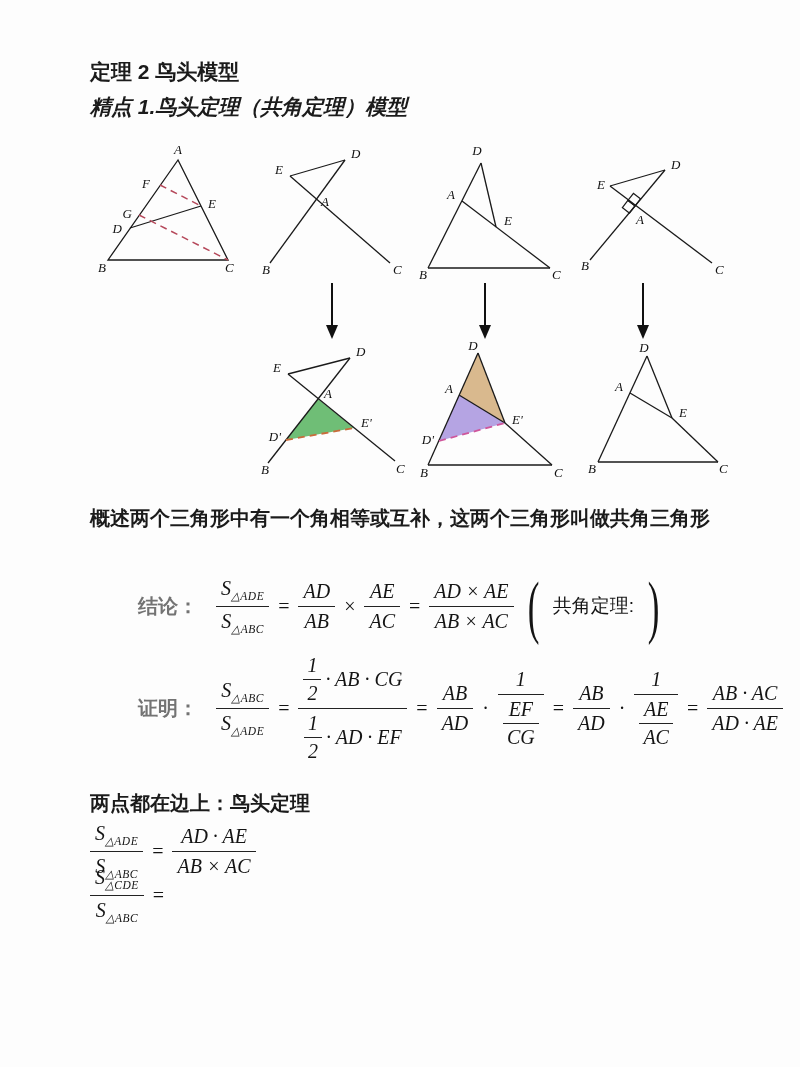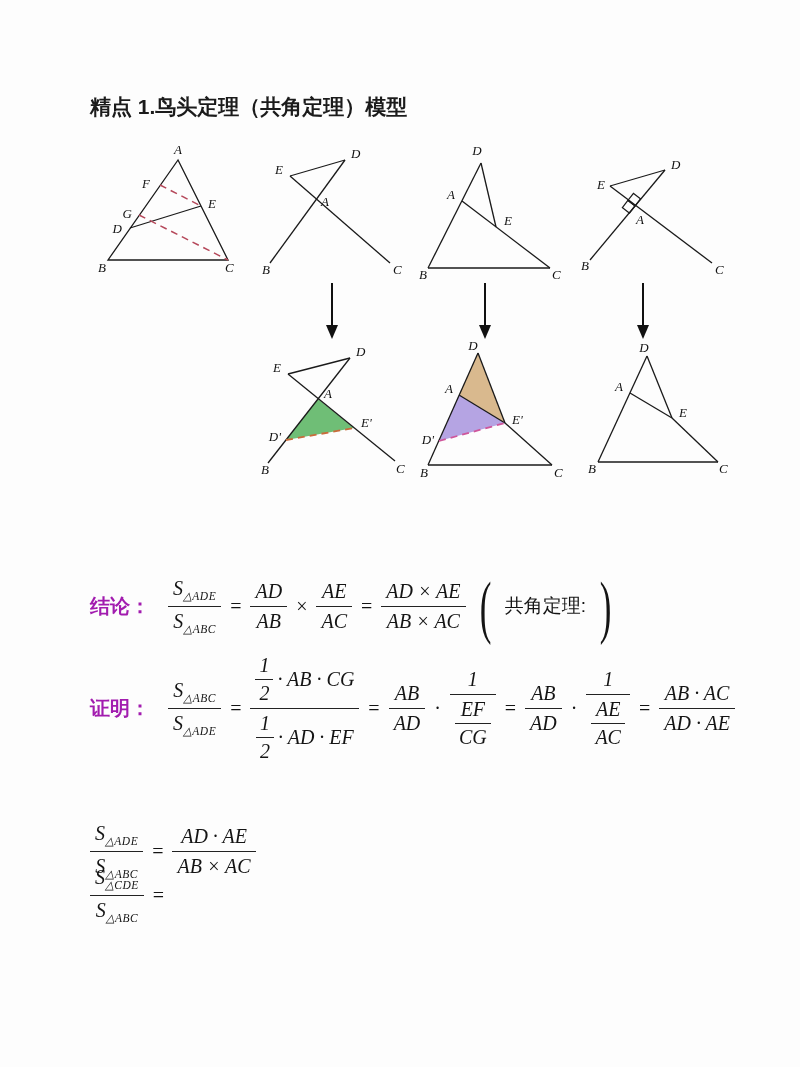--- a/index.html
+++ b/index.html
@@ -1,48 +1,49 @@
 <!DOCTYPE html>
 <html><head>
 <meta charset="utf-8">
 <style>
   html,body{margin:0;padding:0;background:#e9e9e9;}
   .page{position:relative;width:800px;height:1067px;background:#fdfdfd;overflow:hidden;
         font-family:"Liberation Sans",sans-serif;color:#1b1b1b;}
 
   .title{position:absolute;left:90px;top:58px;font-size:21px;font-weight:700;}
-  .subtitle{position:absolute;left:90px;top:93px;font-size:21px;font-weight:700;}
+  .subtitle{position:absolute;left:90px;top:93px;font-size:21px;font-weight:700;font-style:italic;}
 
   .diag{position:absolute;width:160px;height:145px;}
   .diag text{font-family:"Liberation Serif",serif;font-style:italic;font-size:13px;fill:#111;}
 
   .arrow{position:absolute;top:283px;width:16px;height:56px;}
 
   .overview{position:absolute;left:90px;top:500px;width:660px;font-size:20px;font-weight:700;line-height:36px;}
 
   .formula-row{position:absolute;left:90px;display:flex;align-items:center;gap:8px;
                font-family:"Liberation Serif",serif;font-style:italic;font-size:20px;color:#141414;}
   .flabel{font-family:"Liberation Sans",sans-serif;font-style:normal;font-weight:700;font-size:20px;
-          color:#a21caf;margin-right:10px;}
+          color:#737373;margin-right:10px;margin-left:48px;}
   .op{font-style:normal;padding:0 1px;}
   .svar sub{font-size:11.5px;letter-spacing:0.5px;}
   .frac{display:inline-flex;flex-direction:column;text-align:center;}
   .frac>.num{padding:1px 5px 3px;border-bottom:1.4px solid #222;display:flex;align-items:center;justify-content:center;gap:4px;}
   .frac>.den{padding:3px 5px 1px;display:flex;align-items:center;justify-content:center;gap:4px;}
   .frac .frac>.num{padding:0 4px 2px;}
   .frac .frac>.den{padding:2px 4px 0;}
   .cn{font-family:"Liberation Sans",sans-serif;font-style:normal;font-size:19px;}
   .paren{font-style:normal;font-size:70px;font-weight:400;line-height:0.9;transform:scaleX(.5);}
   .sec-title{position:absolute;left:90px;font-size:20px;font-weight:700;}
 </style>
 </head>
 <body>
 
 <div class="page">
 
+  <div class="title">定理 2 鸟头模型</div>
   <div class="subtitle">精点 1.鸟头定理（共角定理）模型</div>
 
   <svg class="diag" style="left:88px;top:138px" viewBox="0 0 160 145">
     <polygon points="90,22 20,122 140,122" fill="none" stroke-width="1.3" stroke="#1a1a1a"></polygon>
     <line x1="42" y1="90" x2="113" y2="68" stroke-width="1.3" stroke="#1a1a1a"></line>
     <line x1="72" y1="47" x2="113" y2="68" stroke-width="1.5" stroke-dasharray="7 5" stroke="#b5485a"></line>
     <line x1="51" y1="77" x2="140" y2="122" stroke-width="1.5" stroke-dasharray="7 5" stroke="#b5485a"></line>
     <text x="90" y="16" text-anchor="middle">A</text>
     <text x="62" y="50" text-anchor="end">F</text>
     <text x="44" y="80" text-anchor="end">G</text>
@@ -142,20 +143,21 @@
     <line x1="72" y1="18" x2="97" y2="80" stroke-width="1.3" stroke="#1a1a1a"></line>
     <line x1="23" y1="124" x2="143" y2="124" stroke-width="1.3" stroke="#1a1a1a"></line>
     <text x="69" y="14" text-anchor="middle">D</text>
     <text x="48" y="53" text-anchor="end">A</text>
     <text x="104" y="79">E</text>
     <text x="13" y="135">B</text>
     <text x="144" y="135">C</text>
   </svg>
 
   <div class="overview">
+    <div>概述两个三角形中有一个角相等或互补，这两个三角形叫做共角三角形</div>
   </div>
 
   <div class="formula-row" style="top:570px;height:72px">
     <span class="flabel">结论：</span>
     <span class="frac">
       <span class="num">
           <span class="svar"><span>S</span><sub>△ADE</sub></span>
         </span>
       <span class="den">
           <span class="svar"><span>S</span><sub>△ABC</sub></span>
@@ -238,20 +240,21 @@
         </span>
       </span>
     </span>
     <span class="op">=</span>
     <span class="frac">
       <span class="num">AB · AC</span>
       <span class="den">AD · AE</span>
     </span>
   </div>
 
+  <div class="sec-title" style="top:790px">两点都在边上：鸟头定理</div>
 
   <div class="formula-row" style="top:818px;height:66px">
     <span class="frac">
       <span class="num">
           <span class="svar"><span>S</span><sub>△ADE</sub></span>
         </span>
       <span class="den">
           <span class="svar"><span>S</span><sub>△ABC</sub></span>
         </span>
     </span>

